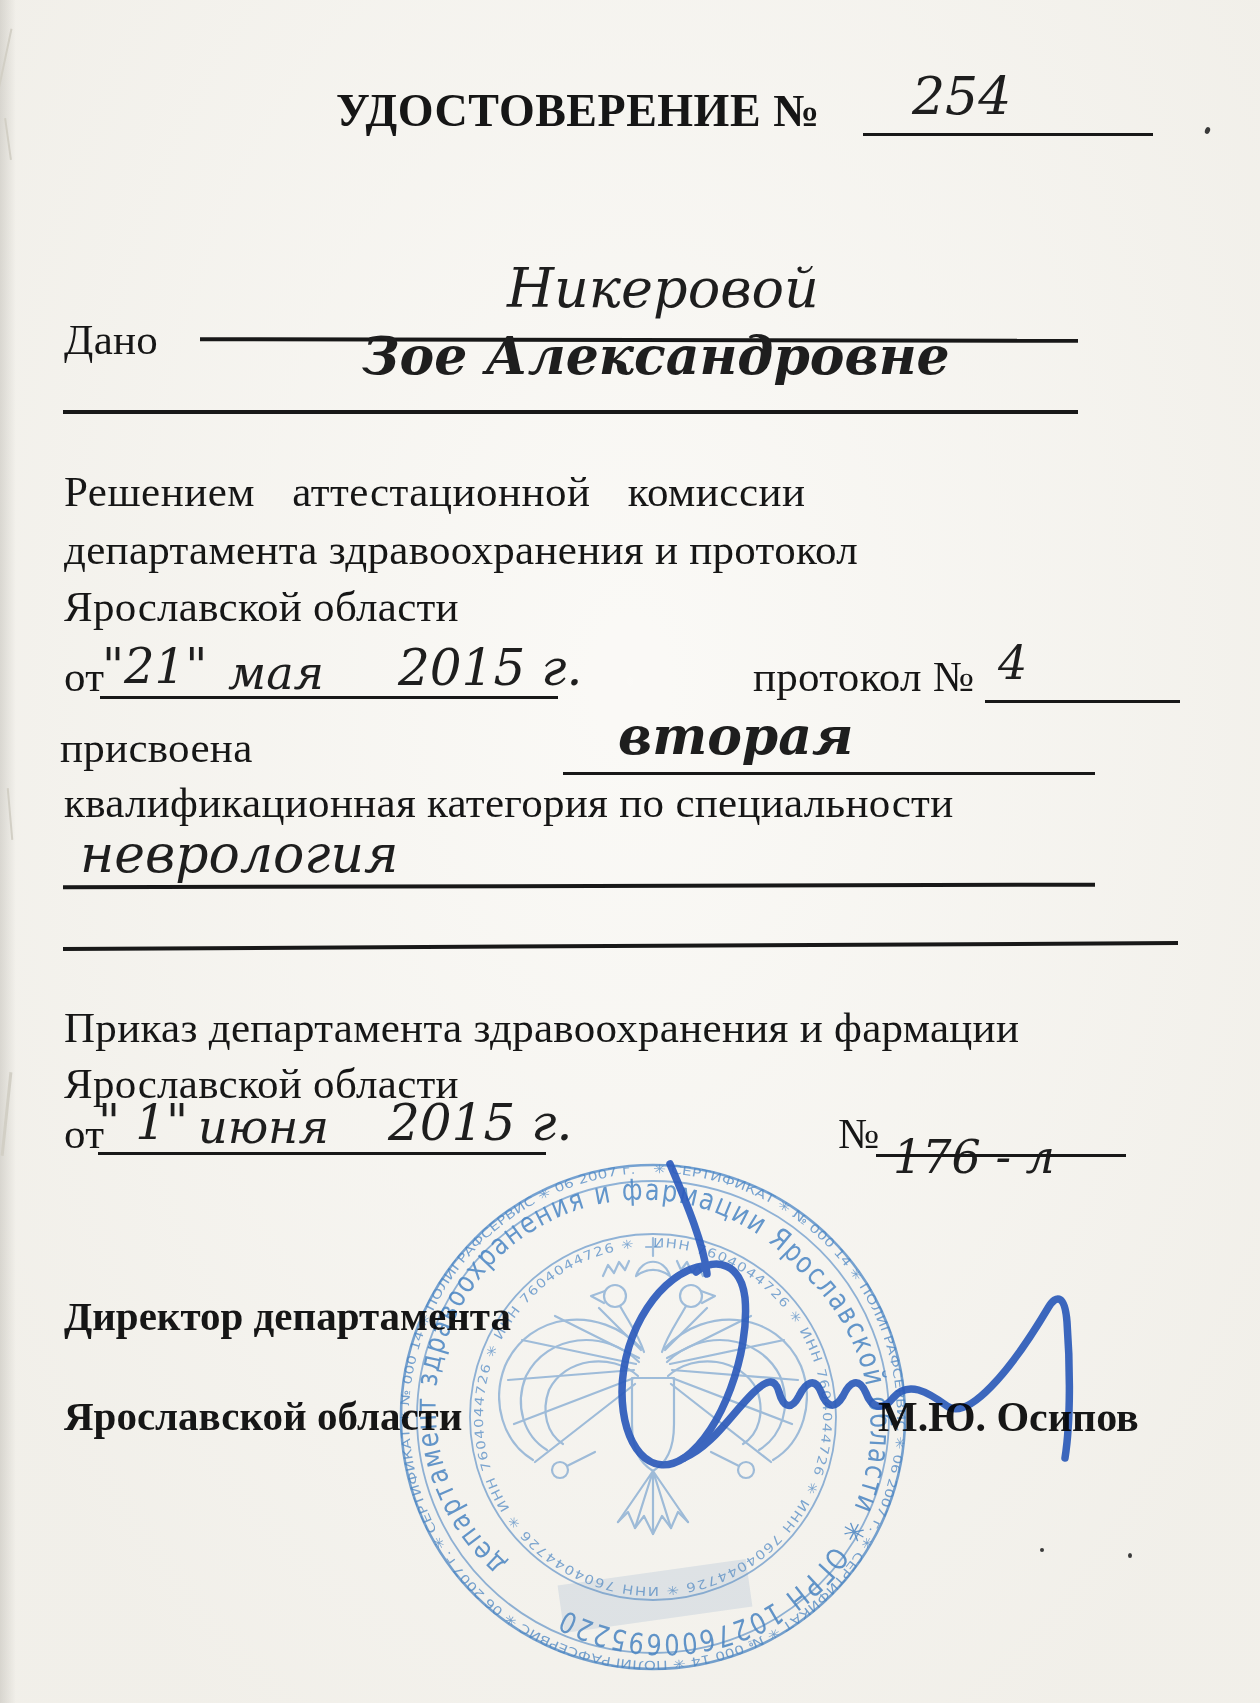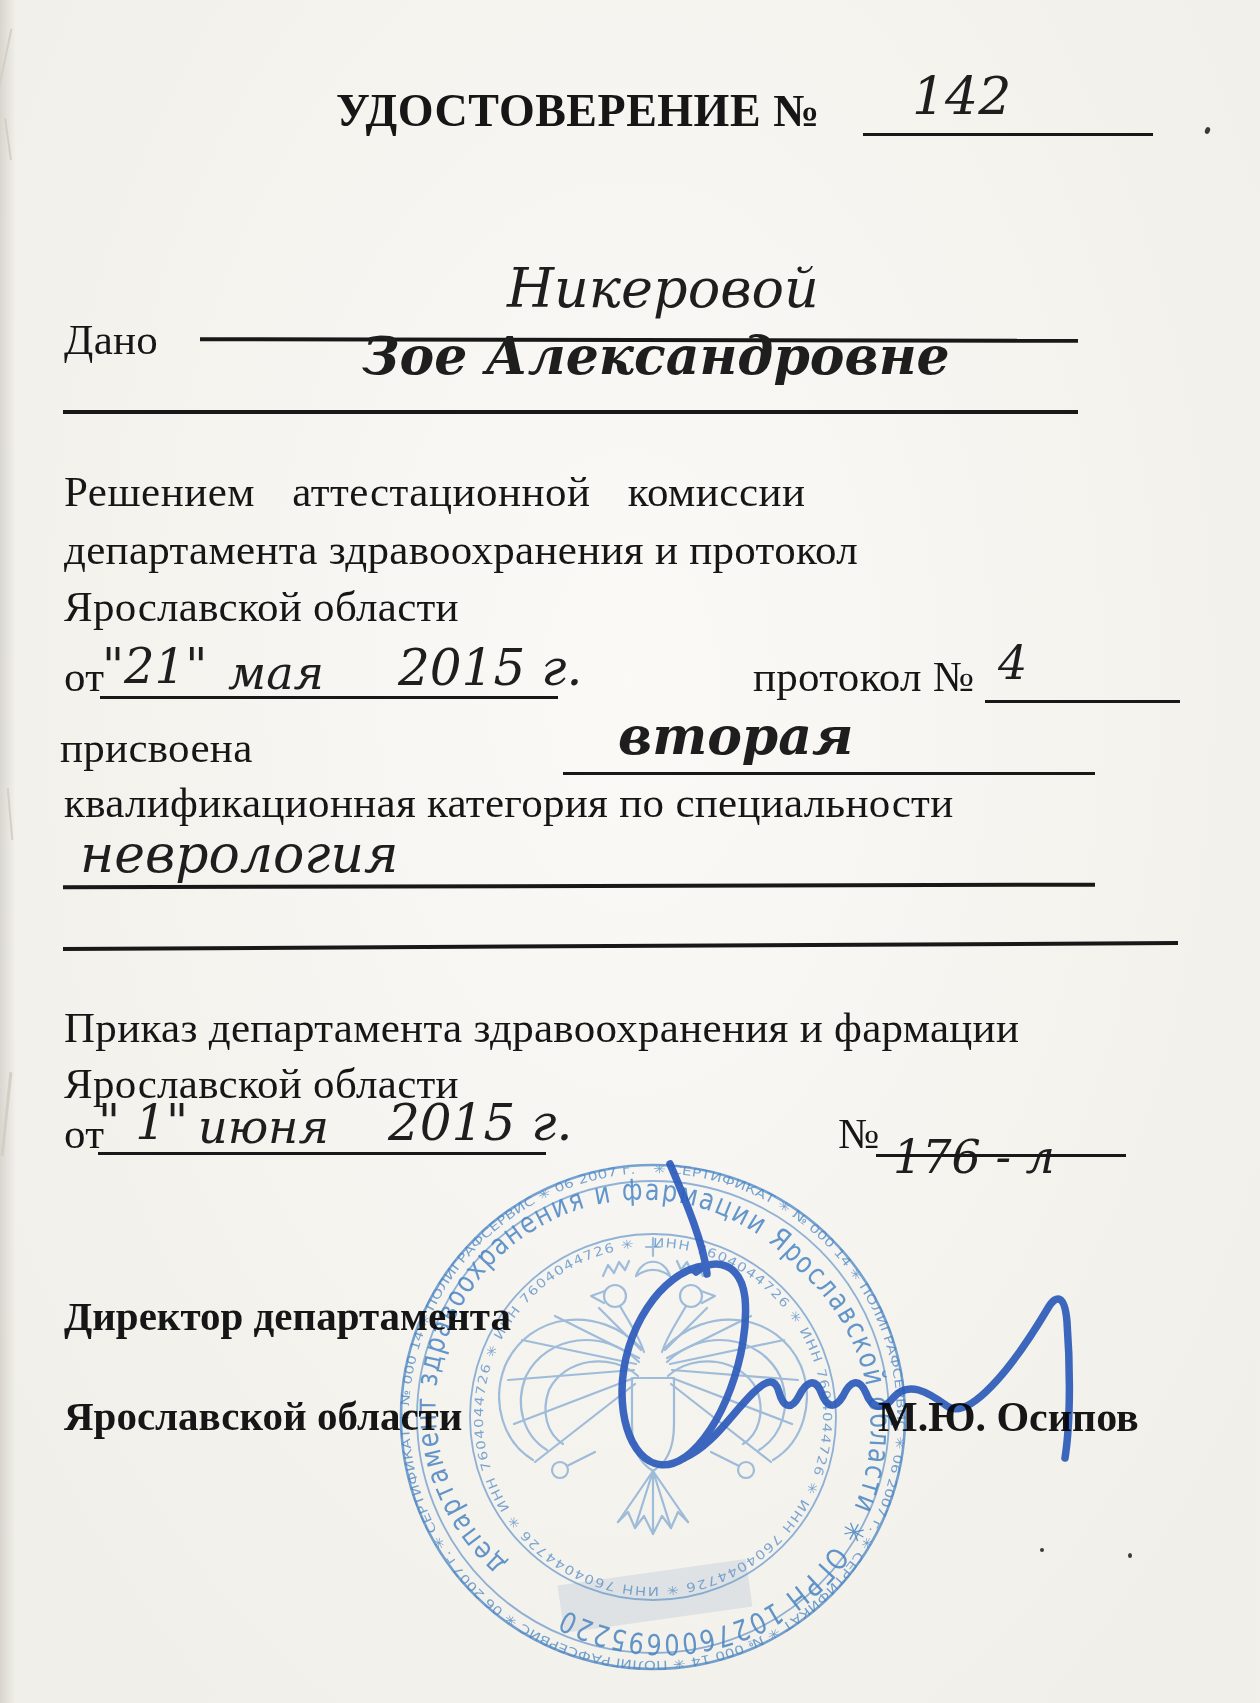--- a/index.html
+++ b/index.html
@@ -28,21 +28,21 @@
 
 <div class="page">
 
   <div class="edge-shade"></div>
   <div class="crinkle" style="left:3px;top:28px;width:2px;height:72px;transform:rotate(12deg);"></div>
   <div class="crinkle" style="left:7px;top:118px;width:2px;height:42px;transform:rotate(-8deg);"></div>
   <div class="crinkle" style="left:9px;top:788px;width:2px;height:52px;transform:rotate(-5deg);"></div>
   <div class="crinkle" style="left:5px;top:1072px;width:3px;height:84px;transform:rotate(6deg);"></div>
 
   <div class="t title" style="left:336px;top:88px;">УДОСТОВЕРЕНИЕ №</div>
-  <div class="hw" style="left:912px;top:70px;font-size:52px;">142</div>
+  <div class="hw" style="left:912px;top:70px;font-size:52px;">254</div>
   <div class="u" style="left:863px;top:133px;width:290px;"></div>
   <div class="speck" style="left:1205px;top:127px;width:5px;height:7px;transform:rotate(20deg);"></div>
 
   <div class="hw" style="left:507px;top:262px;font-size:54px;">Никеровой</div>
   <div class="t print" style="left:64px;top:318px;">Дано</div>
   <div class="u" style="left:200px;top:338px;width:878px;height:4px;transform:rotate(0.1deg);"></div>
   <div class="hw" style="left:362px;top:330px;font-size:52px;font-weight:bold;">Зое Александровне</div>
   <div class="u" style="left:63px;top:410px;width:1015px;height:4px;"></div>
 
   <div class="t print wide" style="left:64px;top:470px;">Решением  аттестационной  комиссии</div>

